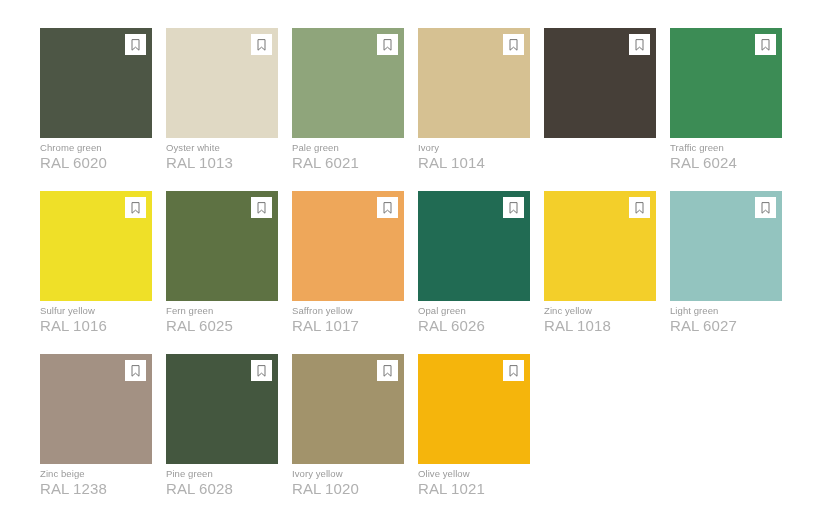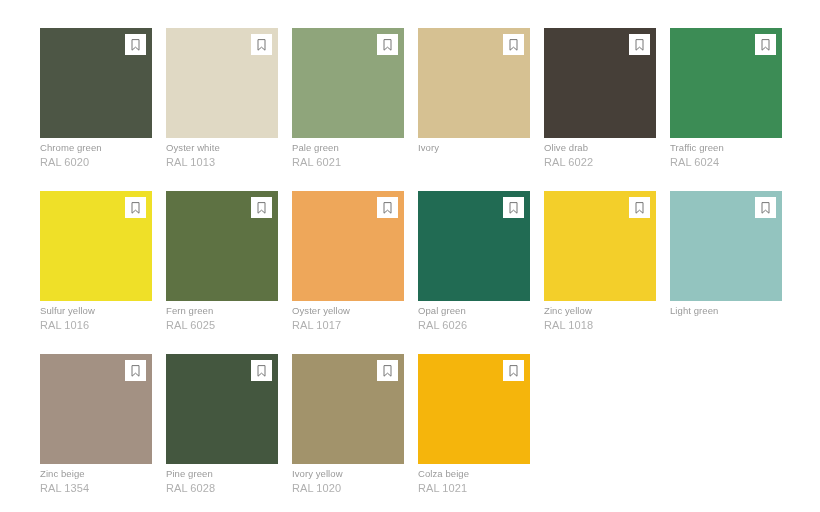--- a/index.html
+++ b/index.html
@@ -64,21 +64,21 @@
 
   .swatch-name {
     font-size: 9.5px;
     line-height: 13px;
     color: #9a9a9a;
     letter-spacing: 0.08px;
     white-space: nowrap;
   }
 
   .swatch-code {
-    font-size: 11px;
+    font-size: 15px;
     line-height: 13px;
     color: #b0b0b0;
     letter-spacing: 0.08px;
     white-space: nowrap;
     padding-top: 2px;
   }
 </style>
 </head>
 <body>
 
@@ -133,35 +133,32 @@
       <div class="bookmark-button">
         <span>
           <svg viewBox="0 0 9 12" xmlns="http://www.w3.org/2000/svg" aria-hidden="true">
             <path d="M1 0.6 H8 V11.2 L4.5 8.2 L1 11.2 Z" fill="none" stroke="#777777" stroke-width="1" stroke-linejoin="round"></path>
           </svg>
         </span>
       </div>
     </div>
     <div class="swatch-meta">
       <div class="swatch-name">Ivory</div>
+      <div class="swatch-code">RAL 1014</div>
     </div>
   </div>
     <div class="swatch-card">
     <div class="swatch-chip" style="background: rgb(70, 63, 56);">
       <div class="bookmark-button">
         <span>
           <svg viewBox="0 0 9 12" xmlns="http://www.w3.org/2000/svg" aria-hidden="true">
             <path d="M1 0.6 H8 V11.2 L4.5 8.2 L1 11.2 Z" fill="none" stroke="#777777" stroke-width="1" stroke-linejoin="round"></path>
           </svg>
         </span>
       </div>
-    </div>
-    <div class="swatch-meta">
-      <div class="swatch-name">Olive drab</div>
-      <div class="swatch-code">RAL 6022</div>
     </div>
   </div>
     <div class="swatch-card">
     <div class="swatch-chip" style="background: rgb(60, 140, 85);">
       <div class="bookmark-button">
         <span>
           <svg viewBox="0 0 9 12" xmlns="http://www.w3.org/2000/svg" aria-hidden="true">
             <path d="M1 0.6 H8 V11.2 L4.5 8.2 L1 11.2 Z" fill="none" stroke="#777777" stroke-width="1" stroke-linejoin="round"></path>
           </svg>
         </span>
@@ -206,21 +203,21 @@
     <div class="swatch-chip" style="background: rgb(238, 167, 90);">
       <div class="bookmark-button">
         <span>
           <svg viewBox="0 0 9 12" xmlns="http://www.w3.org/2000/svg" aria-hidden="true">
             <path d="M1 0.6 H8 V11.2 L4.5 8.2 L1 11.2 Z" fill="none" stroke="#777777" stroke-width="1" stroke-linejoin="round"></path>
           </svg>
         </span>
       </div>
     </div>
     <div class="swatch-meta">
-      <div class="swatch-name">Oyster yellow</div>
+      <div class="swatch-name">Saffron yellow</div>
       <div class="swatch-code">RAL 1017</div>
     </div>
   </div>
     <div class="swatch-card">
     <div class="swatch-chip" style="background: rgb(33, 107, 83);">
       <div class="bookmark-button">
         <span>
           <svg viewBox="0 0 9 12" xmlns="http://www.w3.org/2000/svg" aria-hidden="true">
             <path d="M1 0.6 H8 V11.2 L4.5 8.2 L1 11.2 Z" fill="none" stroke="#777777" stroke-width="1" stroke-linejoin="round"></path>
           </svg>
@@ -252,35 +249,36 @@
       <div class="bookmark-button">
         <span>
           <svg viewBox="0 0 9 12" xmlns="http://www.w3.org/2000/svg" aria-hidden="true">
             <path d="M1 0.6 H8 V11.2 L4.5 8.2 L1 11.2 Z" fill="none" stroke="#777777" stroke-width="1" stroke-linejoin="round"></path>
           </svg>
         </span>
       </div>
     </div>
     <div class="swatch-meta">
       <div class="swatch-name">Light green</div>
+      <div class="swatch-code">RAL 6027</div>
     </div>
   </div>
     <div class="swatch-card">
     <div class="swatch-chip" style="background: rgb(163, 145, 131);">
       <div class="bookmark-button">
         <span>
           <svg viewBox="0 0 9 12" xmlns="http://www.w3.org/2000/svg" aria-hidden="true">
             <path d="M1 0.6 H8 V11.2 L4.5 8.2 L1 11.2 Z" fill="none" stroke="#777777" stroke-width="1" stroke-linejoin="round"></path>
           </svg>
         </span>
       </div>
     </div>
     <div class="swatch-meta">
       <div class="swatch-name">Zinc beige</div>
-      <div class="swatch-code">RAL 1354</div>
+      <div class="swatch-code">RAL 1238</div>
     </div>
   </div>
     <div class="swatch-card">
     <div class="swatch-chip" style="background: rgb(68, 87, 63);">
       <div class="bookmark-button">
         <span>
           <svg viewBox="0 0 9 12" xmlns="http://www.w3.org/2000/svg" aria-hidden="true">
             <path d="M1 0.6 H8 V11.2 L4.5 8.2 L1 11.2 Z" fill="none" stroke="#777777" stroke-width="1" stroke-linejoin="round"></path>
           </svg>
         </span>
@@ -310,17 +308,17 @@
     <div class="swatch-chip" style="background: rgb(245, 181, 12);">
       <div class="bookmark-button">
         <span>
           <svg viewBox="0 0 9 12" xmlns="http://www.w3.org/2000/svg" aria-hidden="true">
             <path d="M1 0.6 H8 V11.2 L4.5 8.2 L1 11.2 Z" fill="none" stroke="#777777" stroke-width="1" stroke-linejoin="round"></path>
           </svg>
         </span>
       </div>
     </div>
     <div class="swatch-meta">
-      <div class="swatch-name">Colza beige</div>
+      <div class="swatch-name">Olive yellow</div>
       <div class="swatch-code">RAL 1021</div>
     </div>
   </div>
   </div>
 
 </body></html>

